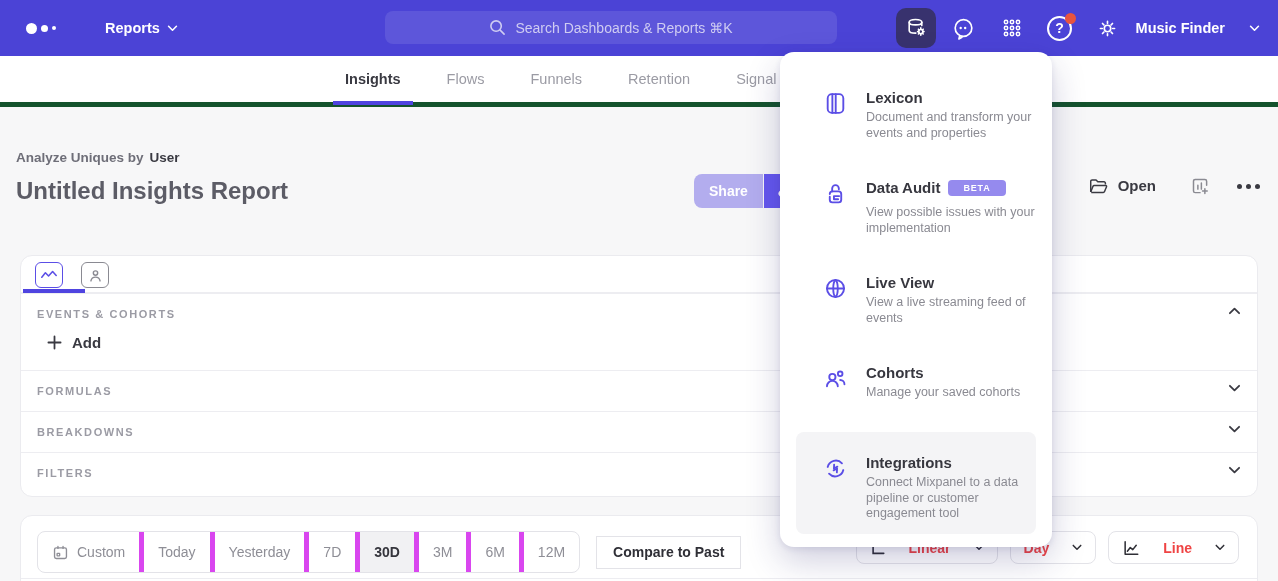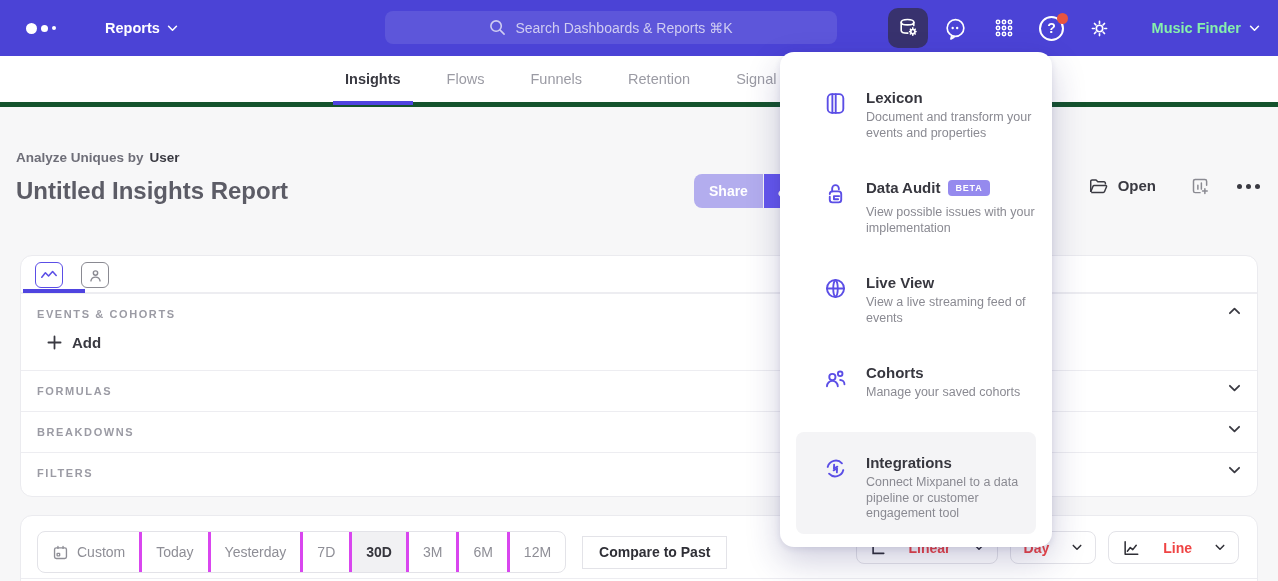--- a/index.html
+++ b/index.html
@@ -16,21 +16,21 @@
   .topnav .nav-item { display:flex; align-items:center; gap:7px; cursor:pointer; }
   .search-pill { position:absolute; left:385px; top:11px; width:452px; height:33px; border-radius:8px;
     background:rgba(255,255,255,0.10); display:flex; align-items:center; justify-content:center; gap:9px;
     color:#cfccf2; font-size:14px; }
   .top-right { position:absolute; right:18px; top:0; height:56px; display:flex; align-items:center; gap:8px; }
   .tool-btn { width:40px; height:40px; border-radius:10px; display:flex; align-items:center; justify-content:center; position:relative; }
   .tool-btn.active { background:#38326e; }
   .help-circ { width:25px; height:25px; border:2px solid #fff; border-radius:50%; color:#fff; font-size:14px; font-weight:700;
     display:flex; align-items:center; justify-content:center; }
   .red-dot { position:absolute; top:5px; right:4px; width:11px; height:11px; background:#e8543f; border-radius:50%; }
-  .project { display:flex; align-items:center; gap:8px; color:#86efac; font-size:14.5px; font-weight:700; margin-left:24px; cursor:pointer; }
+  .project { display:flex; align-items:center; gap:24px; color:#ffffff; font-size:14.5px; font-weight:700; margin-left:0; cursor:pointer; }
 
   
   .tabbar { position:absolute; left:0; top:56px; width:100%; height:51px; background:#fff; border-bottom:5px solid #14532d;
     display:flex; align-items:center; gap:46px; padding-left:345px; }
   .tab { position:relative; height:51px; display:flex; align-items:center; font-size:14.5px; color:#9b9ba4; cursor:pointer; }
   .tab.active { color:#3a3a42; font-weight:700; }
   .tab.active .underline { position:absolute; left:-12px; right:-12px; bottom:0; height:4px; background:#4f44e0; }
 
   
   .crumb { position:absolute; left:16px; top:150px; font-size:13.5px; font-weight:700; color:#6e6e78; }
@@ -62,39 +62,39 @@
   .sec-label { position:absolute; left:16px; top:14px; font-size:11px; font-weight:700; letter-spacing:1.6px; color:#9b9ba4; }
   .sec-chevron { position:absolute; right:16px; top:13px; cursor:pointer; }
   .events-row { height:77px; }
   .add-btn { position:absolute; left:26px; top:40px; display:flex; align-items:center; gap:10px;
     color:#3a3a42; font-size:15px; font-weight:700; cursor:pointer; }
 
   
   .bottom-card { top:515px; height:80px; border-radius:12px 12px 0 0; }
   .controls { position:absolute; left:16px; top:15px; display:flex; align-items:center; }
   .seg-control { display:flex; align-items:stretch; height:42px; border:1px solid #e3e3e8; border-radius:8px; overflow:hidden; background:#fff; }
-  .seg { display:flex; align-items:center; gap:8px; padding:0 14px; font-size:14px; color:#8e8e96; border-left:3px solid #d946ef; cursor:pointer; white-space:nowrap; }
+  .seg { display:flex; align-items:center; gap:8px; padding:0 14px; font-size:14px; color:#8e8e96; border-left:5px solid #d946ef; cursor:pointer; white-space:nowrap; }
   .seg:first-child { border-left:none; }
   .seg.active { background:#f1f1f3; color:#35353c; font-weight:700; }
   .cmp-btn { height:33px; margin-left:16px; padding:0 16px; background:#fff; border:1px solid #e3e3e8; border-radius:0;
     font-size:14px; font-weight:700; color:#2f2f36; display:flex; align-items:center; cursor:pointer; font-family:inherit; }
   .controls-right { position:absolute; right:18px; top:15px; display:flex; gap:12px; }
   .drop-btn { height:33px; padding:0 13px; background:#fff; border:1px solid #e3e3e8; border-radius:8px;
     font-size:14px; font-weight:700; color:#ef4444; display:flex; align-items:center; gap:23px; cursor:pointer; font-family:inherit; }
   .bottom-divider { position:absolute; left:0; top:62px; width:100%; height:1px; background:#ededf1; }
 
   
   .panel { position:absolute; left:780px; top:52px; width:272px; height:495px; background:#fff; border-radius:14px;
     box-shadow:0 2px 6px rgba(40,35,110,.10), 0 14px 34px rgba(40,35,110,.22); z-index:50; }
   .menu-item { position:absolute; left:0; width:100%; display:flex; cursor:pointer; }
   .menu-item .mi-icon { position:absolute; left:43px; top:2px; }
   .mi-text { position:absolute; left:86px; top:0; width:178px; }
   .mi-title { font-size:15px; font-weight:700; color:#37373f; display:flex; align-items:center; gap:8px; }
   .mi-desc { margin-top:4px; font-size:12.5px; line-height:15.5px; color:#8a8a92; }
-  .beta { background:#958aee; color:#fff; font-size:9px; font-weight:700; letter-spacing:.8px; padding:3px 7px; border-radius:4px; }
+  .beta { background:#958aee; color:#fff; font-size:9px; font-weight:700; letter-spacing:.8px; padding:3px 15px; border-radius:4px; }
   .hover-rect { position:absolute; left:16px; top:380px; width:240px; height:102px; background:#f4f4f6; border-radius:8px; }
 
   svg { display:block; }
 </style>
 </head>
 <body>
 
 <div class="app">
 
   <div class="topbar">

